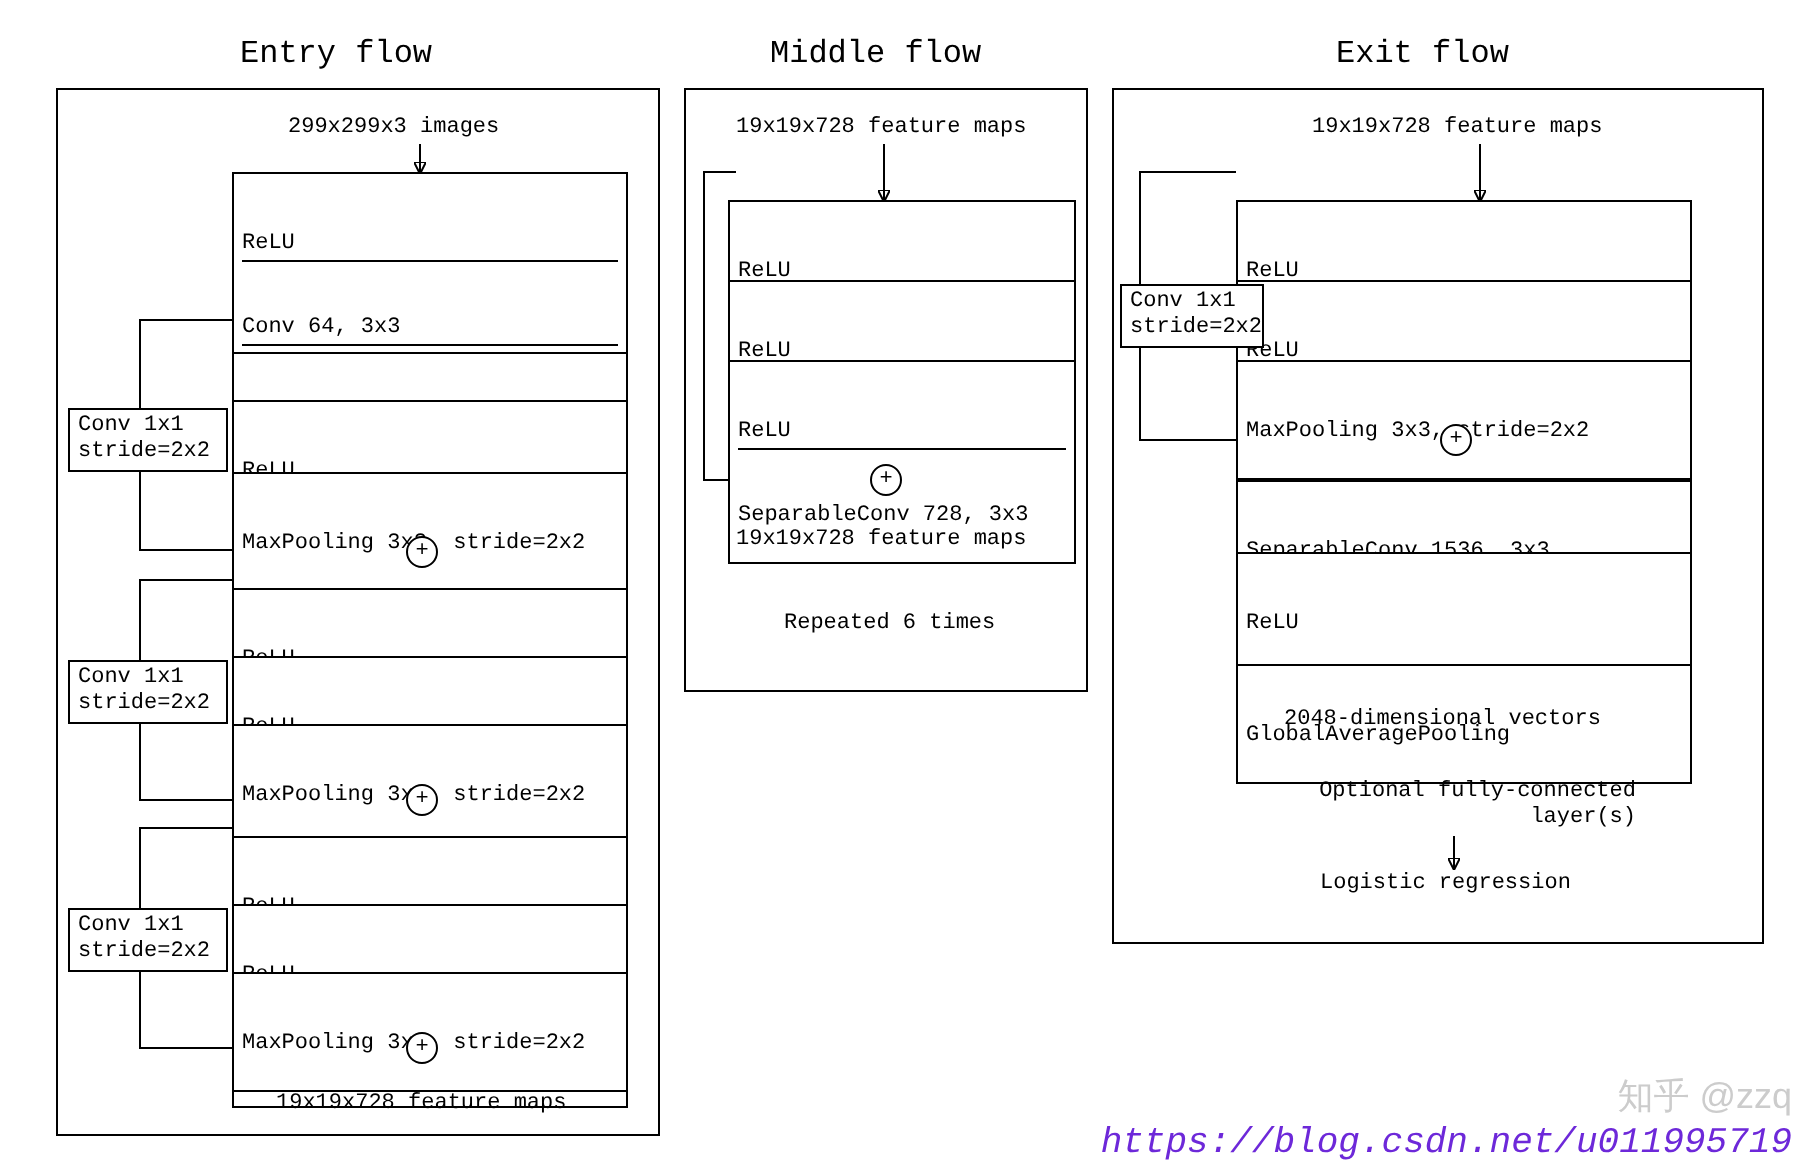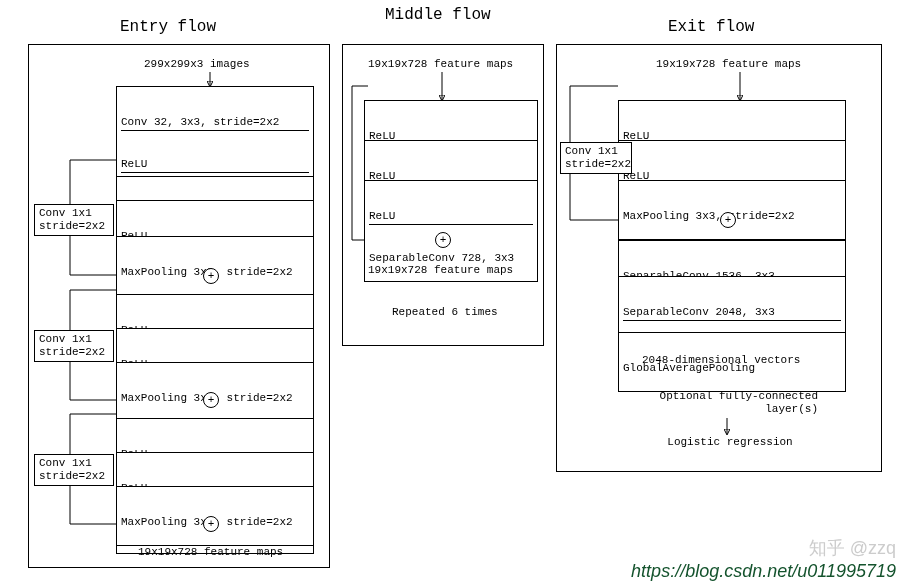--- a/index.html
+++ b/index.html
@@ -59,41 +59,41 @@
     position: absolute;
     left: 0; top:0;
     width: 906px; height: 586px;
     pointer-events: none;
   }
   svg.lines path { stroke:#000; stroke-width:1; fill:none; }
   .watermark {
     position: absolute;
     right: 10px;
     bottom: 4px;
-    color: #14532d;
-    font-family: Liberation Sans, sans-serif;
+    color: #6d28d9;
+    font-family: Liberation Mono, monospace;
     font-size: 18px;
     font-style: italic;
     pointer-events: none;
   }
   .watermark-small {
     position: absolute;
     right: 10px;
     bottom: 26px;
     color: #ccc;
     font-family: Arial, sans-serif;
     font-size: 18px;
     pointer-events: none;
   }
 </style>
 </head>
 <body>
 
 <div class="title" style="left:120px;top:18px">Entry flow</div>
-<div class="title" style="left:385px;top:6px">Middle flow</div>
+<div class="title" style="left:385px;top:18px">Middle flow</div>
 <div class="title" style="left:668px;top:18px">Exit flow</div>
 
 <div class="flowbox" style="left:28px;top:44px;width:300px;height:522px"></div>
 <div class="flowbox" style="left:342px;top:44px;width:200px;height:300px"></div>
 <div class="flowbox" style="left:556px;top:44px;width:324px;height:426px"></div>
 
 <svg class="lines">
 
   <defs>
       <marker id="ah" markerWidth="6" markerHeight="6" refX="5" refY="3" orient="auto">
@@ -126,21 +126,20 @@
   <path d="M727 200 V212" marker-end="url(#ah)"></path>
   <path d="M727 228 V240" marker-end="url(#ah)"></path>
   <path d="M727 336 V352" marker-end="url(#ah)"></path>
   <path d="M727 368 V388" marker-end="url(#ah)"></path>
   <path d="M727 418 V434" marker-end="url(#ah)"></path>
 </svg>
 
 <div class="txt" style="left:144px;top:58px">299x299x3 images</div>
 
 <div class="op" style="left:116px;top:86px;width:188px">
-  <div class="row">Conv 32, 3x3, stride=2x2</div>
   <div class="row">ReLU</div>
   <div class="row">Conv 64, 3x3</div>
   <div class="row">ReLU</div>
 </div>
 
 <div class="op" style="left:116px;top:176px;width:188px">
   <div class="row">SeparableConv 128, 3x3</div>
 </div>
 <div class="op" style="left:116px;top:200px;width:188px">
   <div class="row">ReLU</div>
@@ -216,26 +215,25 @@
 </div>
 <div class="op" style="left:560px;top:142px;width:62px">Conv 1x1
 stride=2x2</div>
 <div class="plus" style="left:720px;top:212px">+</div>
 
 <div class="op" style="left:618px;top:240px;width:218px">
   <div class="row">SeparableConv 1536, 3x3</div>
   <div class="row">ReLU</div>
 </div>
 <div class="op" style="left:618px;top:276px;width:218px">
-  <div class="row">SeparableConv 2048, 3x3</div>
   <div class="row">ReLU</div>
 </div>
 <div class="op" style="left:618px;top:332px;width:218px">
   <div class="row">GlobalAveragePooling</div>
 </div>
 
 <div class="txt" style="left:642px;top:354px;text-align:left;width:170px">2048-dimensional vectors</div>
 <div class="txt" style="left:636px;top:390px;text-align:right;width:182px">Optional fully-connected
 layer(s)</div>
-<div class="txt" style="left:660px;top:436px;text-align:center;width:140px">Logistic regression</div>
+<div class="txt" style="left:660px;top:436px;text-align:left;width:140px">Logistic regression</div>
 
 <div class="watermark-small">知乎 @zzq</div>
 <div class="watermark">https://blog.csdn.net/u011995719</div>
 
 </body></html>

